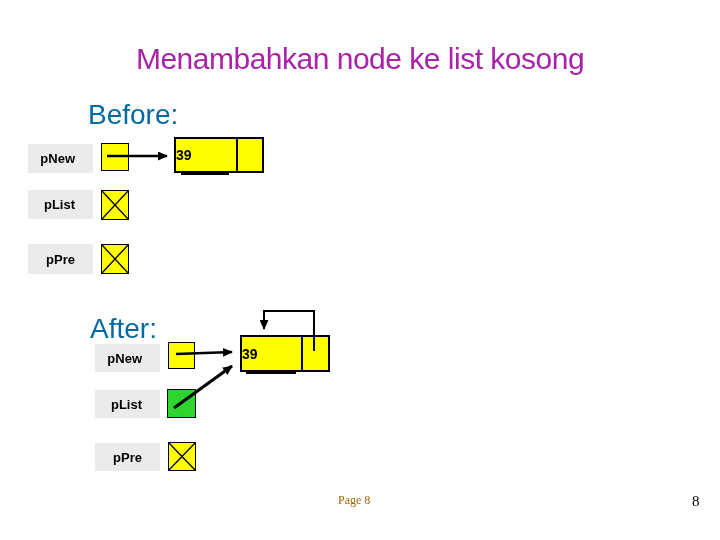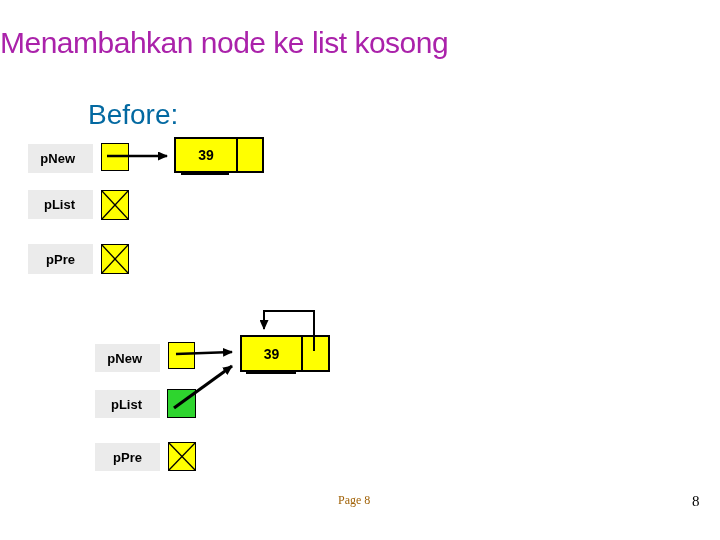--- a/index.html
+++ b/index.html
@@ -1,21 +1,21 @@
 <!DOCTYPE html>
 <html style="--title: #aa22aa; --code-text: #333399; --panel-border: #33cc33; --pointer-yellow: #ffff00; --pointer-green: #2ed52e; --label-bg: #ebebeb;"><head>
 <meta charset="utf-8">
 <style>
   html,body{margin:0;padding:0;background:#ffffff;}
   .slide{
     position:relative;width:720px;height:540px;background:#ffffff;overflow:hidden;
     font-family:"Liberation Sans",sans-serif;
   }
   .title{
-    position:absolute;left:0;top:26px;width:720px;
+    position:absolute;left:0;top:42px;width:720px;text-align:center;
     font-size:30px;letter-spacing:-0.5px;color:var(--title,#aa22aa);
   }
   .heading{position:absolute;font-size:28px;color:#0369a1;margin-left:28px;}
   .h-before{left:60px;top:99px;}
   .h-after{left:62px;top:313px;}
   .code-box{
     position:absolute;left:303px;top:93px;width:404px;height:132px;
     border:3px solid var(--panel-border,#33cc33);box-sizing:border-box;background:#fff;
   }
   .code-head{position:absolute;left:0;top:10px;width:100%;text-align:center;font-size:28px;color:#000;}
@@ -45,21 +45,21 @@
   .a-box-plist{left:167px;top:389px;width:29px;height:29px;background:var(--pointer-green,#2ed52e);}
   .a-box-ppre{left:168px;top:442px;width:28px;height:29px;}
   .pbox svg{display:block;width:100%;height:100%;}
   .node{
     position:absolute;display:flex;background:var(--pointer-yellow,#ffff00);
     border:2px solid #000;box-sizing:border-box;
   }
   .node-before{left:174px;top:137px;width:90px;height:36px;}
   .node-after{left:240px;top:335px;width:90px;height:37px;}
   .cell-data{
-    flex:0 0 60px;display:flex;align-items:center;justify-content:center;
+    flex:0 0 60px;display:flex;align-items:center;
     font-size:14px;font-weight:bold;color:#000;
   }
   .node-after .cell-data{flex:0 0 59px;}
   .cell-next{flex:1;border-left:2px solid #000;}
   .under-bar{position:absolute;background:#000;height:4px;}
   .bar-before{left:181px;top:171px;width:48px;}
   .bar-after{left:246px;top:370px;width:50px;}
   .overlay{position:absolute;left:0;top:0;pointer-events:none;}
   .footer-page{
     position:absolute;left:338px;top:493px;
@@ -100,20 +100,21 @@
   </div>
 
   <div class="node node-before">
     <div class="cell-data">
       <span>39</span>
     </div>
     <div class="cell-next"></div>
   </div>
   <div class="under-bar bar-before"></div>
 
+  <div class="heading h-after">After:</div>
 
   <div class="ptr-label a-lbl-pnew">pNew</div>
   <div class="pbox a-box-pnew"></div>
 
   <div class="ptr-label a-lbl-plist">pList</div>
   <div class="pbox a-box-plist"></div>
 
   <div class="ptr-label a-lbl-ppre">pPre</div>
   <div class="pbox a-box-ppre">
     <svg viewBox="0 0 28 28" preserveAspectRatio="none">

